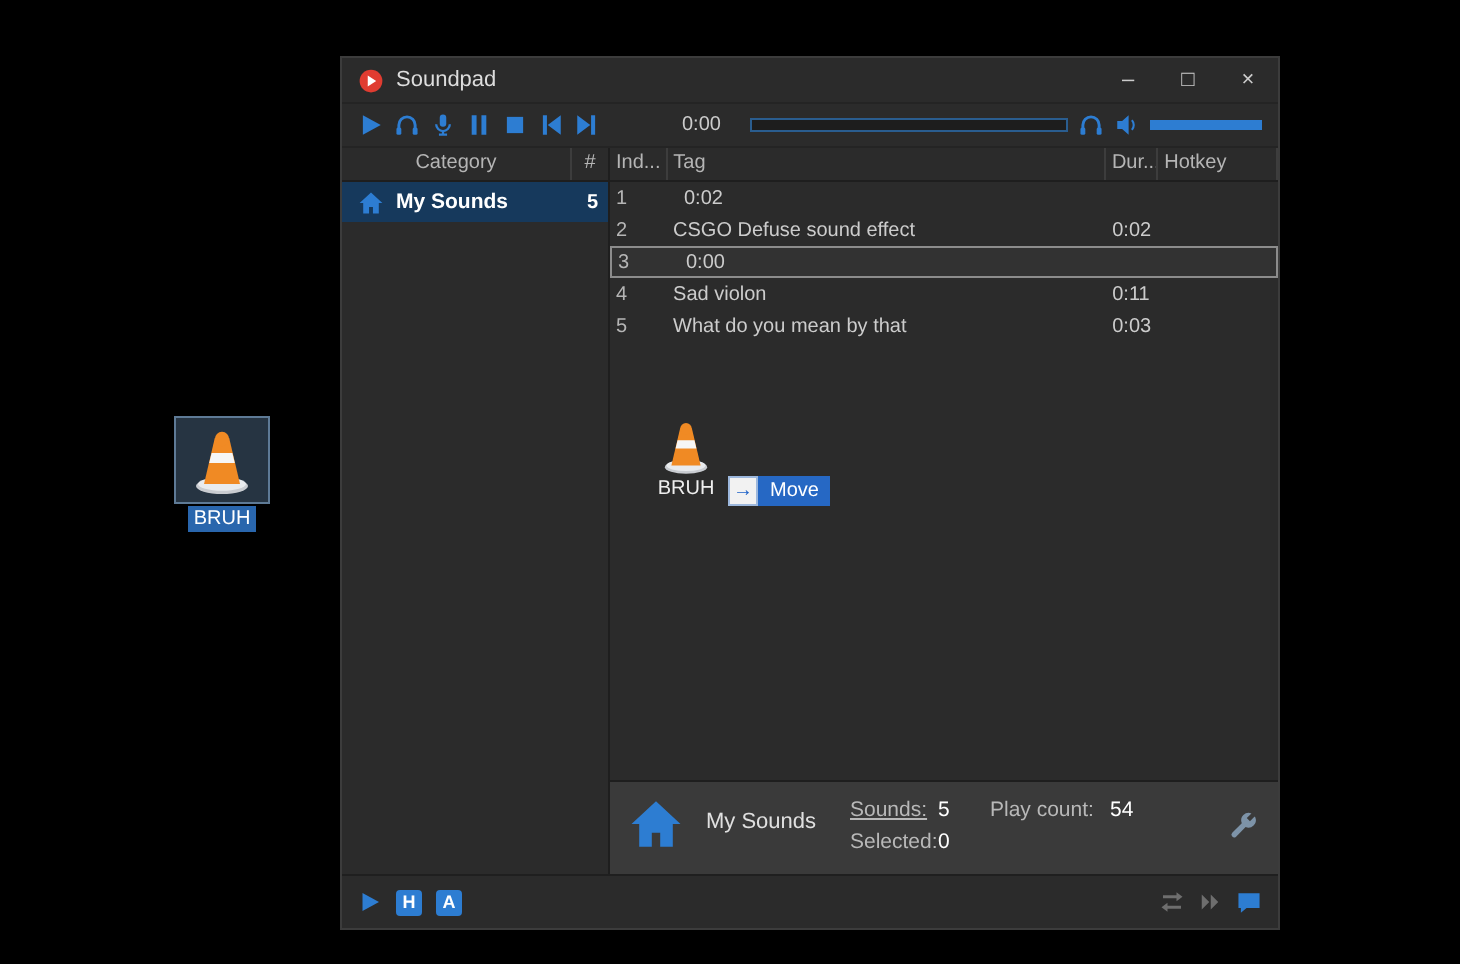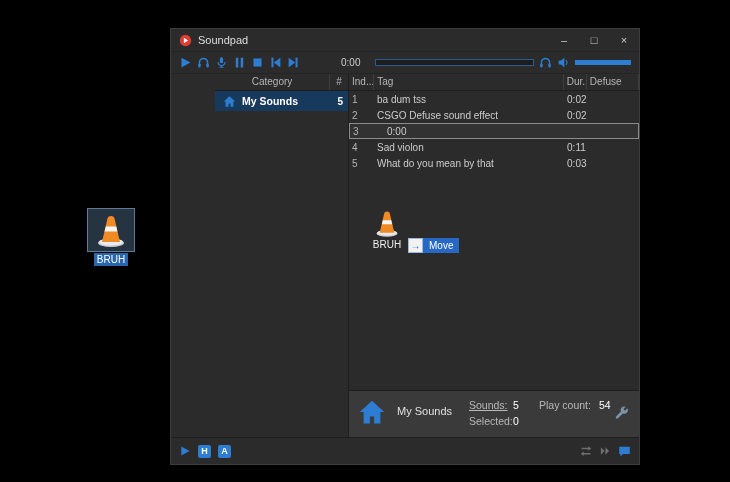--- a/index.html
+++ b/index.html
@@ -34,21 +34,21 @@
   .toolbar{height:21px;flex:0 0 auto;display:flex;align-items:center;padding:0 8px;
     border-top:1px solid #242424;border-bottom:1px solid #242424;gap:5px;}
   .tb-btn{width:13px;height:13px;color:#2d7dd2;flex:0 0 auto;}
   .tb-btn svg{width:100%;height:100%;}
   .tb-time{font-size:10px;color:#ccc;margin-left:36px;}
   .seekbar{width:250px;height:7px;border:1px solid #2a5d8f;background:#1d1d1d;margin-left:10px;box-sizing:border-box;}
   .vol-group{margin-left:auto;display:flex;align-items:center;gap:5px;}
   .volbar{width:56px;height:5px;background:#2d7dd2;}
 
   
-  .content{flex:1;display:flex;min-height:0;padding-left:44px;}
+  .content{flex:1;display:flex;min-height:0;}
 
   .cat-panel{width:133px;flex:0 0 auto;border-right:1px solid #1e1e1e;display:flex;flex-direction:column;}
   .cat-header{height:16px;flex:0 0 auto;display:flex;font-size:10px;color:#b5b5b5;border-bottom:1px solid #1e1e1e;}
   .cat-header .name{flex:1;text-align:center;line-height:16px;border-right:1px solid #3d3d3d;}
   .cat-header .cnt{width:18px;text-align:center;line-height:16px;}
   .cat-item{height:20px;flex:0 0 auto;background:#16395c;display:flex;align-items:center;padding-left:8px;}
   .cat-item .home-ic{width:13px;height:13px;color:#2d7dd2;}
   .cat-item .home-ic svg{width:100%;height:100%;}
   .cat-item .lbl{font-size:10.5px;color:#fff;font-weight:bold;margin-left:6px;}
   .cat-item .num{margin-left:auto;margin-right:5px;font-size:10px;color:#fff;font-weight:bold;}
@@ -210,27 +210,26 @@
         <span class="lbl">My Sounds</span>
         <span class="num">5</span>
       </div>
     </div>
 
     <div class="list-panel">
       <div class="list-header">
         <span class="col col-index">Ind...</span>
         <span class="col col-tag">Tag</span>
         <span class="col col-dur">Dur...</span>
-        <span class="col col-hotkey">Defuse</span>
+        <span class="col col-hotkey">Hotkey</span>
       </div>
 
       <div class="list-body">
         <div class="srow">
           <span class="c i">1</span>
-          <span class="c t">ba dum tss</span>
           <span class="c d">0:02</span>
           <span class="c h"></span>
         </div>
         <div class="srow">
           <span class="c i">2</span>
           <span class="c t">CSGO Defuse sound effect</span>
           <span class="c d">0:02</span>
           <span class="c h"></span>
         </div>
         <div class="srow selected">

